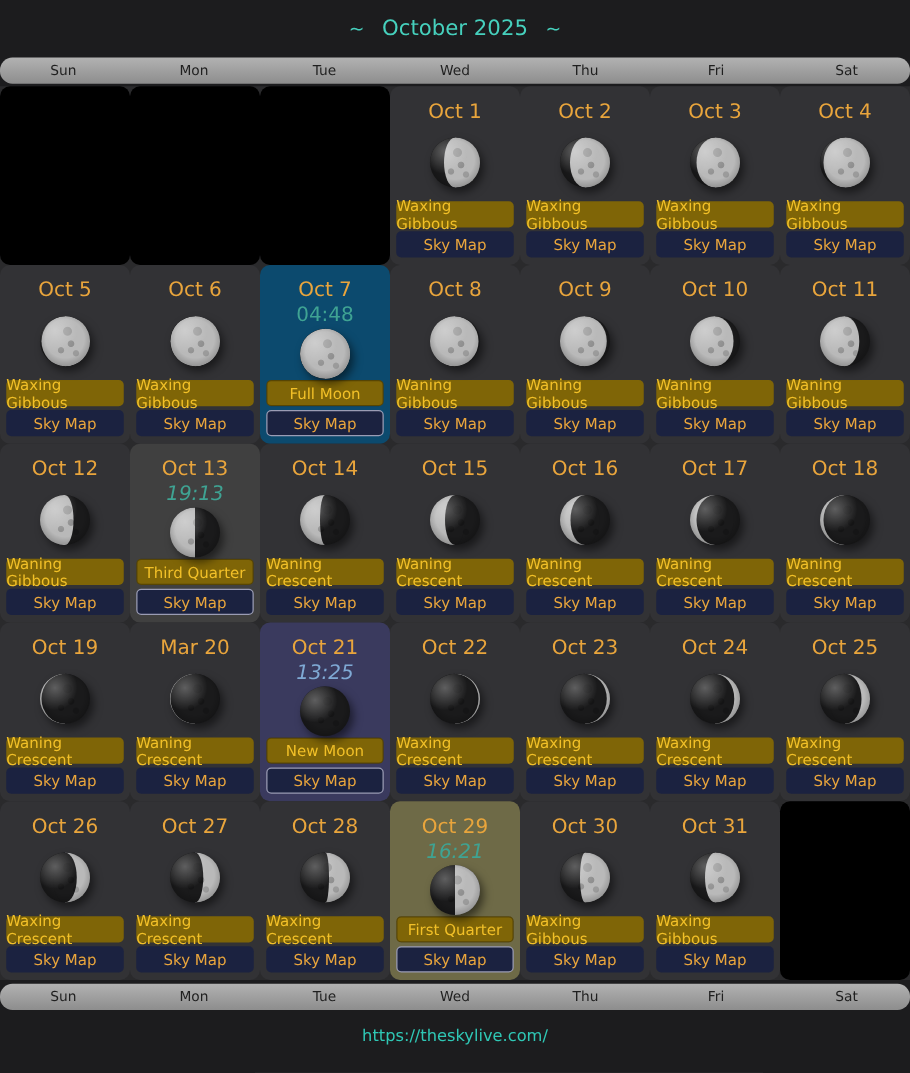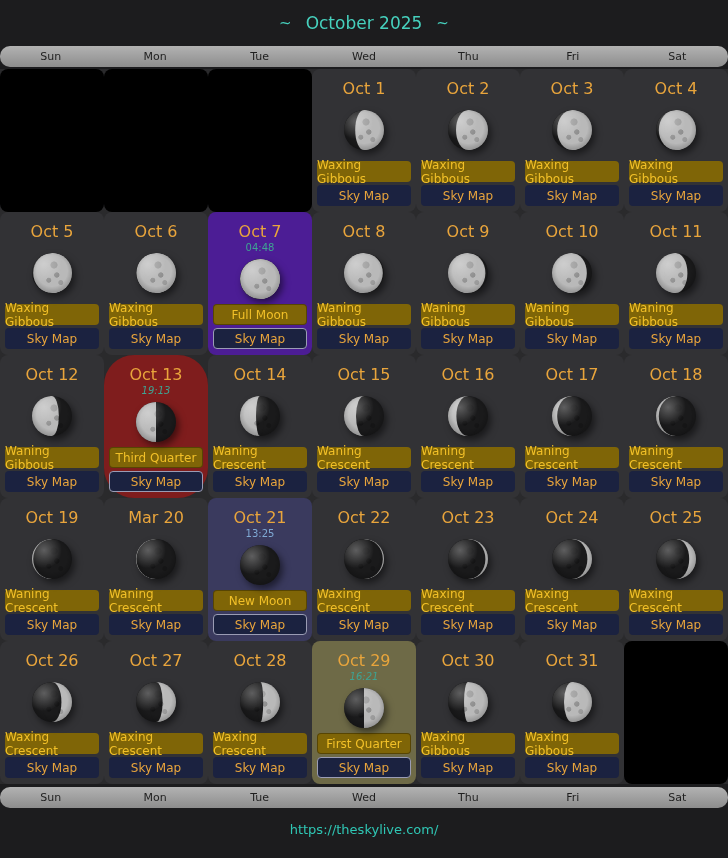--- a/index.html
+++ b/index.html
@@ -25,21 +25,21 @@
   }
   .grid {
     margin-top:2px;
     background:#2a2a2c;
     display:grid; grid-template-columns:repeat(7,1fr);
     grid-auto-rows:143px; gap:0;
   }
   .cell { border-radius:8px; background:var(--cell-bg,#323235); display:flex; flex-direction:column; align-items:center; }
   .cell.empty { background:#000; }
   .date { margin-top:11px; font-size:16px; color:var(--orange,#e9a53c); line-height:1.15; }
-  .time { margin-top:1px; font-size:10px; line-height:1.2; color:#3fa393;text-align:center; }
+  .time { margin-top:1px; font-size:16px; line-height:1.2; color:#3fa393;text-align:center; }
   .moon-area { flex:1 1 auto; display:flex; align-items:center; justify-content:center; width:100%; }
   .moon {
     position:relative; width:40px; height:40px; border-radius:50%;
     background:#1a1a1b; overflow:hidden;
     box-shadow:3px 4px 7px rgba(0,0,0,.5);
   }
   .moon-part { position:absolute; top:0; height:100%; }
   .half-left  { left:0;  width:50%; }
   .half-right { right:0; width:50%; }
   .moon-ellipse { left:50%; transform:translateX(-50%); border-radius:50%; }
@@ -156,21 +156,21 @@
       <div class="moon-area">
         <div class="moon">
           <div class="moon-part lit half-right"></div>
           <div class="moon-part moon-ellipse lit" style="width: 98%;"></div>
           <div class="moon-texture"></div>
         </div>
       </div>
       <div class="btn phase">Waxing Gibbous</div>
       <div class="btn skymap">Sky Map</div>
     </div>
-    <div class="cell day highlight" style="background: #4c1d95;">
+    <div class="cell day highlight" style="background: #0c4a6e;">
       <div class="date">Oct 7</div>
       <div class="time" style="color: rgb(63, 163, 147);">04:48</div>
       <div class="moon-area">
         <div class="moon">
           <div class="moon-part lit half-right"></div>
           <div class="moon-part moon-ellipse lit" style="width: 100%;"></div>
           <div class="moon-texture"></div>
         </div>
       </div>
       <div class="btn phase">Full Moon</div>
@@ -229,21 +229,21 @@
       <div class="moon-area">
         <div class="moon">
           <div class="moon-part lit half-left"></div>
           <div class="moon-part moon-ellipse lit" style="width: 36%;"></div>
           <div class="moon-texture"></div>
         </div>
       </div>
       <div class="btn phase">Waning Gibbous</div>
       <div class="btn skymap">Sky Map</div>
     </div>
-    <div class="cell day highlight" style="background: #7f1d1d; border-radius: 30px;">
+    <div class="cell day highlight" style="background: #404040;">
       <div class="date">Oct 13</div>
       <div class="time" style="color: rgb(63, 163, 147); font-style: italic;">19:13</div>
       <div class="moon-area">
         <div class="moon">
           <div class="moon-part lit half-left"></div>
           <div class="moon-texture"></div>
         </div>
       </div>
       <div class="btn phase">Third Quarter</div>
       <div class="btn skymap">Sky Map</div>
@@ -327,21 +327,21 @@
           <div class="moon-part lit half-left"></div>
           <div class="moon-part moon-ellipse dark" style="width: 98%;"></div>
           <div class="moon-texture"></div>
         </div>
       </div>
       <div class="btn phase">Waning Crescent</div>
       <div class="btn skymap">Sky Map</div>
     </div>
     <div class="cell day highlight" style="background: rgb(58, 58, 94);">
       <div class="date">Oct 21</div>
-      <div class="time" style="color: rgb(127, 169, 212);">13:25</div>
+      <div class="time" style="color: rgb(127, 169, 212); font-style: italic;">13:25</div>
       <div class="moon-area">
         <div class="moon">
           <div class="moon-texture"></div>
         </div>
       </div>
       <div class="btn phase">New Moon</div>
       <div class="btn skymap">Sky Map</div>
     </div>
     <div class="cell day">
       <div class="date">Oct 22</div>

